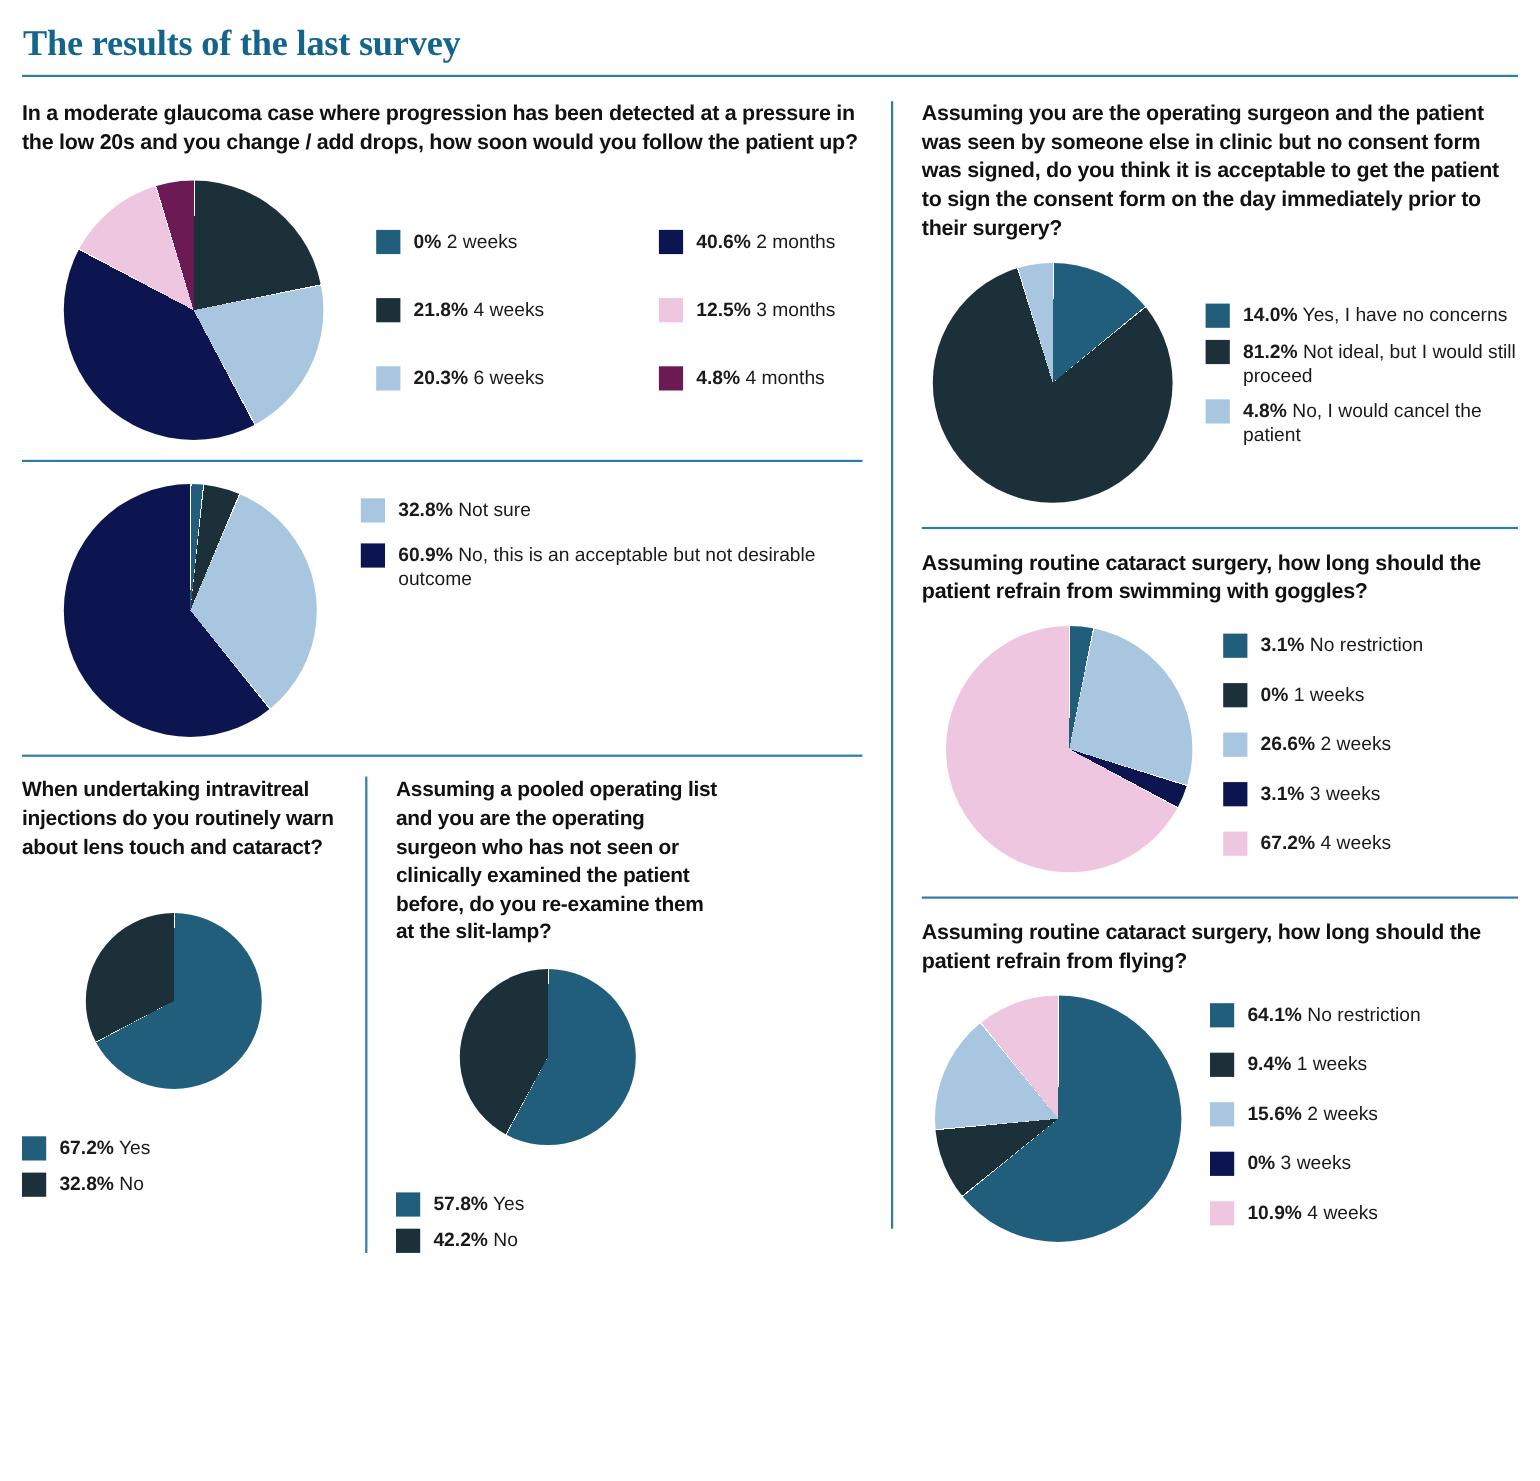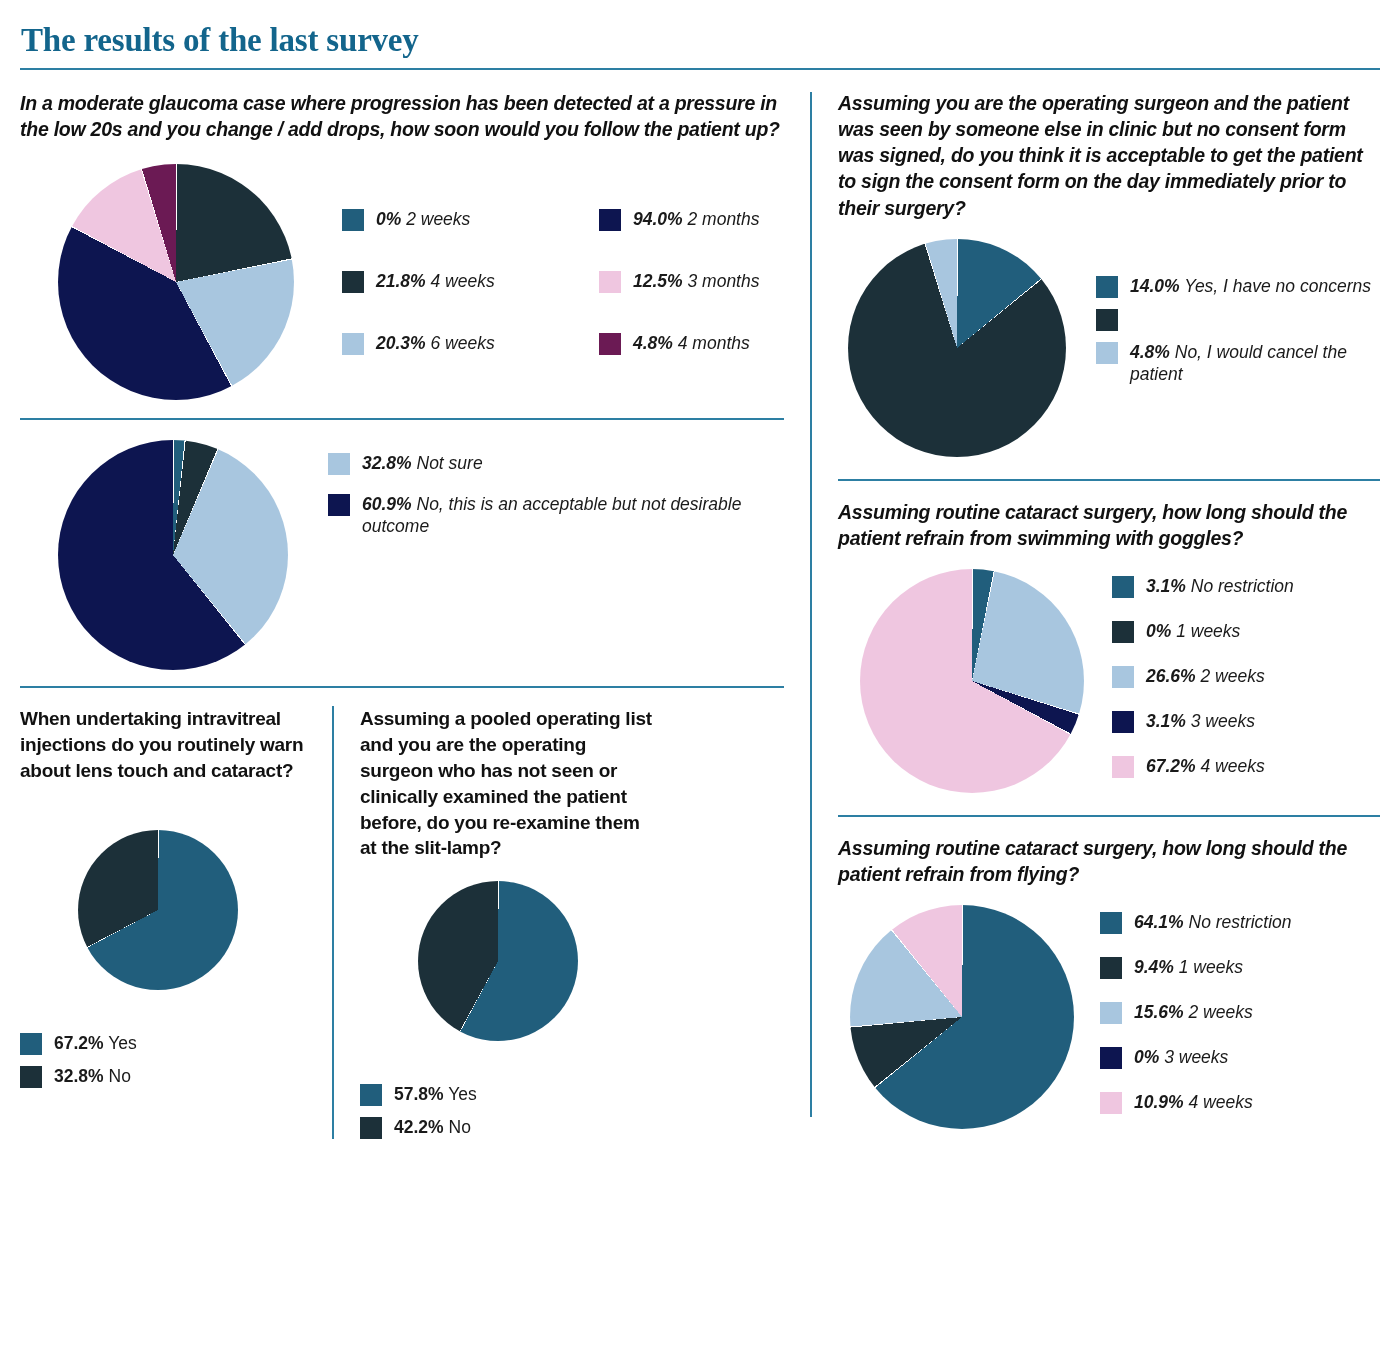--- a/index.html
+++ b/index.html
@@ -25,21 +25,21 @@
     margin-bottom: 9px;
   }
   .title-rule { height: 2px; background: #2d7fa3; width: 1360px; margin-bottom: 20px; }
 
   
   .cols { display: flex; align-items: stretch; }
   .col-left { width: 790px; padding-right: 26px; }
   .col-div { width: 2px; background: #2d7fa3; margin-top: 2px; margin-bottom: 22px; }
   .col-right { width: 568px; padding-left: 26px; }
 
-  .q-block { position: relative; font-style: italic; }
+  .q-block { position: relative; }
   .q-text {
     font-weight: bold;
     font-size: 19.5px;
     line-height: 1.34;
     color: #111111;
     letter-spacing: -0.25px;
   }
   .q-text.small { font-size: 19px; }
 
   .hr { height: 2px; background: #2d7fa3; margin: 16px 0 18px 0; }
@@ -115,21 +115,21 @@
               <div class="legend-item">
                 <span class="swatch" style="background: rgb(28, 48, 57);"></span>
                 <span class="legend-text"><b>21.8%</b><span class="lbl"> 4 weeks</span></span>
               </div>
               <div class="legend-item">
                 <span class="swatch" style="background: rgb(168, 198, 223);"></span>
                 <span class="legend-text"><b>20.3%</b><span class="lbl"> 6 weeks</span></span>
               </div>
               <div class="legend-item">
                 <span class="swatch" style="background: rgb(13, 21, 80);"></span>
-                <span class="legend-text"><b>94.0%</b><span class="lbl"> 2 months</span></span>
+                <span class="legend-text"><b>40.6%</b><span class="lbl"> 2 months</span></span>
               </div>
               <div class="legend-item">
                 <span class="swatch" style="background: rgb(239, 198, 224);"></span>
                 <span class="legend-text"><b>12.5%</b><span class="lbl"> 3 months</span></span>
               </div>
               <div class="legend-item">
                 <span class="swatch" style="background: rgb(107, 26, 84);"></span>
                 <span class="legend-text"><b>4.8%</b><span class="lbl"> 4 months</span></span>
               </div>
             </div>
@@ -198,20 +198,21 @@
         <div class="q-text">Assuming you are the operating surgeon and the patient was seen by someone else in clinic but no consent form was signed, do you think it is acceptable to get the patient to sign the consent form on the day immediately prior to their surgery?</div>
         <div class="chart-row" style="margin-top:18px;">
           <div class="pie" style="width: 218px; height: 218px; margin-left: 10px; margin-right: 30px; background: conic-gradient(rgb(255, 255, 255) 0deg, rgb(255, 255, 255) 0.55deg, rgb(33, 94, 124) 0.55deg, rgb(33, 94, 124) 50.4deg, rgb(255, 255, 255) 50.4deg, rgb(255, 255, 255) 50.95deg, rgb(28, 48, 57) 50.95deg, rgb(28, 48, 57) 342.72deg, rgb(255, 255, 255) 342.72deg, rgb(255, 255, 255) 343.27deg, rgb(168, 198, 223) 343.27deg, rgb(168, 198, 223) 360deg);"></div>
           <div class="legend sp14" style="margin-top:36px;">
               <div class="legend-item">
                 <span class="swatch" style="background: rgb(33, 94, 124);"></span>
                 <span class="legend-text"><b>14.0%</b><span class="lbl"> Yes, I have no concerns</span></span>
               </div>
               <div class="legend-item">
                 <span class="swatch" style="background: rgb(28, 48, 57);"></span>
+                <span class="legend-text"><b>81.2%</b><span class="lbl"> Not ideal, but I would still proceed</span></span>
               </div>
               <div class="legend-item">
                 <span class="swatch" style="background: rgb(168, 198, 223);"></span>
                 <span class="legend-text"><b>4.8%</b><span class="lbl"> No, I would cancel the patient</span></span>
               </div>
             </div>
         </div>
       </div>
 
       <div class="hr" style="margin-top:22px;"></div>

